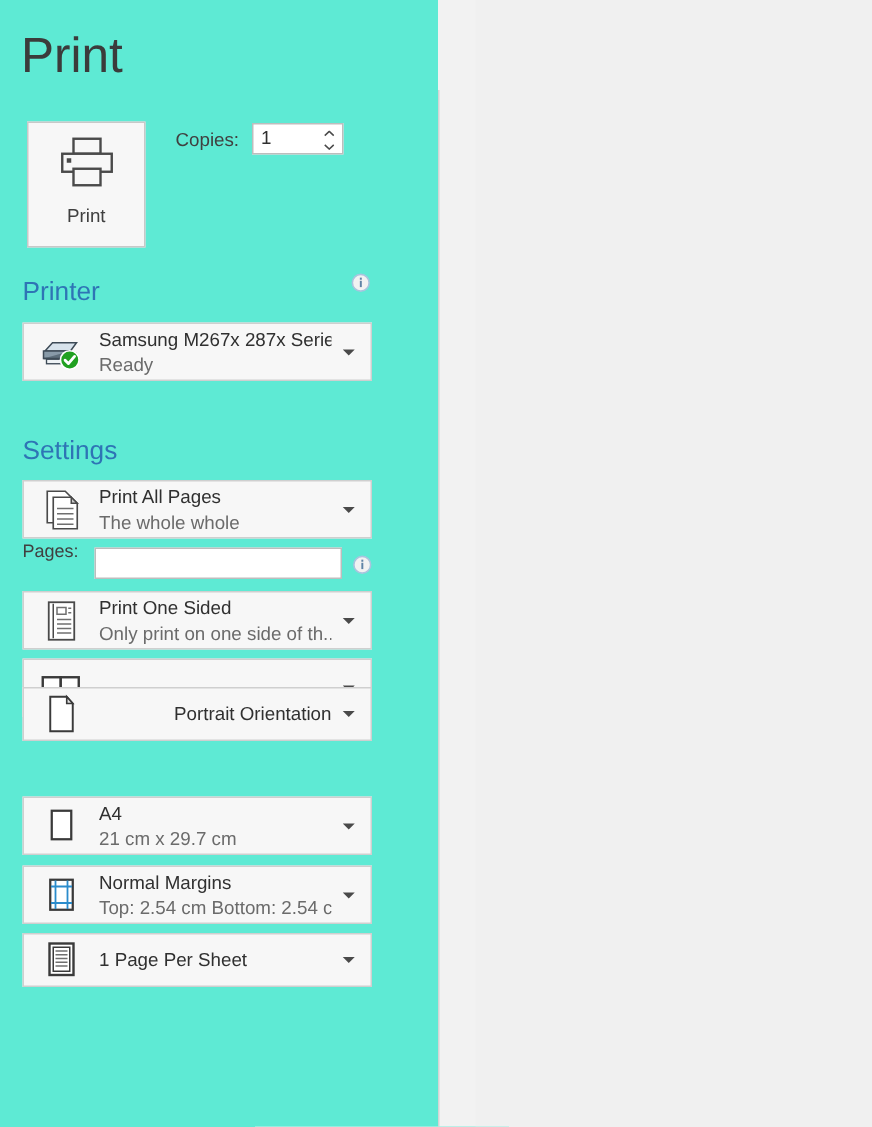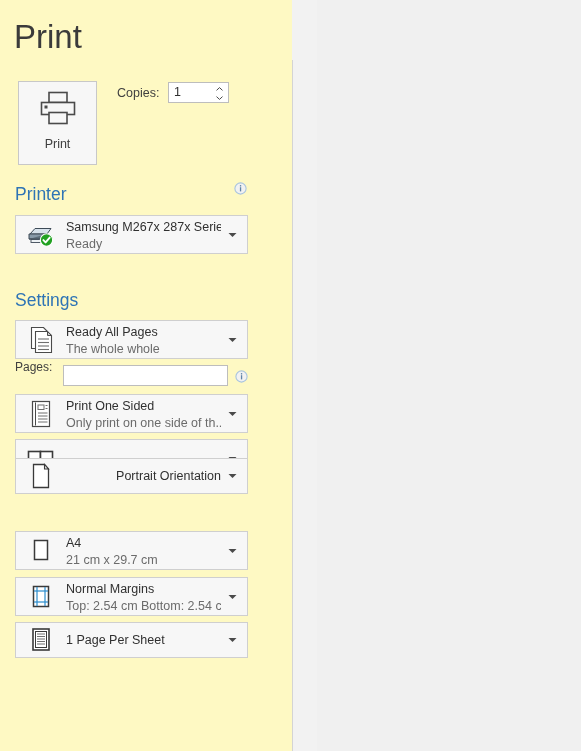--- a/index.html
+++ b/index.html
@@ -15,21 +15,21 @@
     overflow: hidden;
     position: relative;
   }
 
   
   #left-pane {
     position: absolute;
     left: 0; top: 0;
     width: 292px;
     height: 751px;
-    background: #fef9c3;
+    background: #5eead4;
   }
   #right-pane {
     position: absolute;
     left: 293px; top: 0;
     width: 288px;
     height: 751px;
     background: #f2f2f2;
   }
   #right-preview-shade {
     position: absolute;
@@ -293,21 +293,21 @@
         <path d="M4.5 2.5 L16.5 2.5 L20.5 6.5 L20.5 23.5 L4.5 23.5 Z" fill="#ffffff" stroke="#4a4a4a" stroke-width="1.1"></path>
         <path d="M8.5 6.5 L20.5 6.5 L24.5 10.5 L24.5 27.5 L8.5 27.5 Z" fill="#ffffff" stroke="#4a4a4a" stroke-width="1.1"></path>
         <path d="M20.5 6.5 L24.5 10.5 L20.5 10.5 Z" fill="#c9c9c9" stroke="#4a4a4a" stroke-width="1"></path>
         <line x1="11" y1="14" x2="22" y2="14" stroke="#6f6f6f" stroke-width="1.1"></line>
         <line x1="11" y1="17.5" x2="22" y2="17.5" stroke="#6f6f6f" stroke-width="1.1"></line>
         <line x1="11" y1="21" x2="22" y2="21" stroke="#6f6f6f" stroke-width="1.1"></line>
         <line x1="11" y1="24.5" x2="22" y2="24.5" stroke="#6f6f6f" stroke-width="1.1"></line>
       </svg>
     </span>
     <span class="combo-text">
-      <div class="combo-title">Ready All Pages</div>
+      <div class="combo-title">Print All Pages</div>
       <div class="combo-sub">The whole whole</div>
     </span>
     <span class="combo-arrow">
       <svg width="9" height="6" viewBox="0 0 9 6">
           <path d="M0.5 1 L4.5 5 L8.5 1 Z" fill="#4a4a4a"></path>
         </svg>
     </span>
   </div>
 
   <div id="pages-label">Pages:</div>

